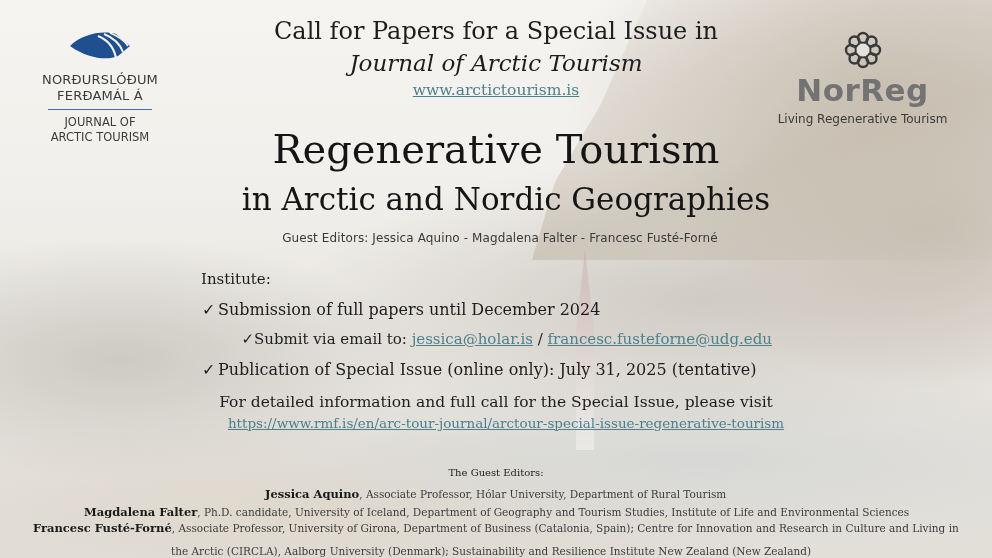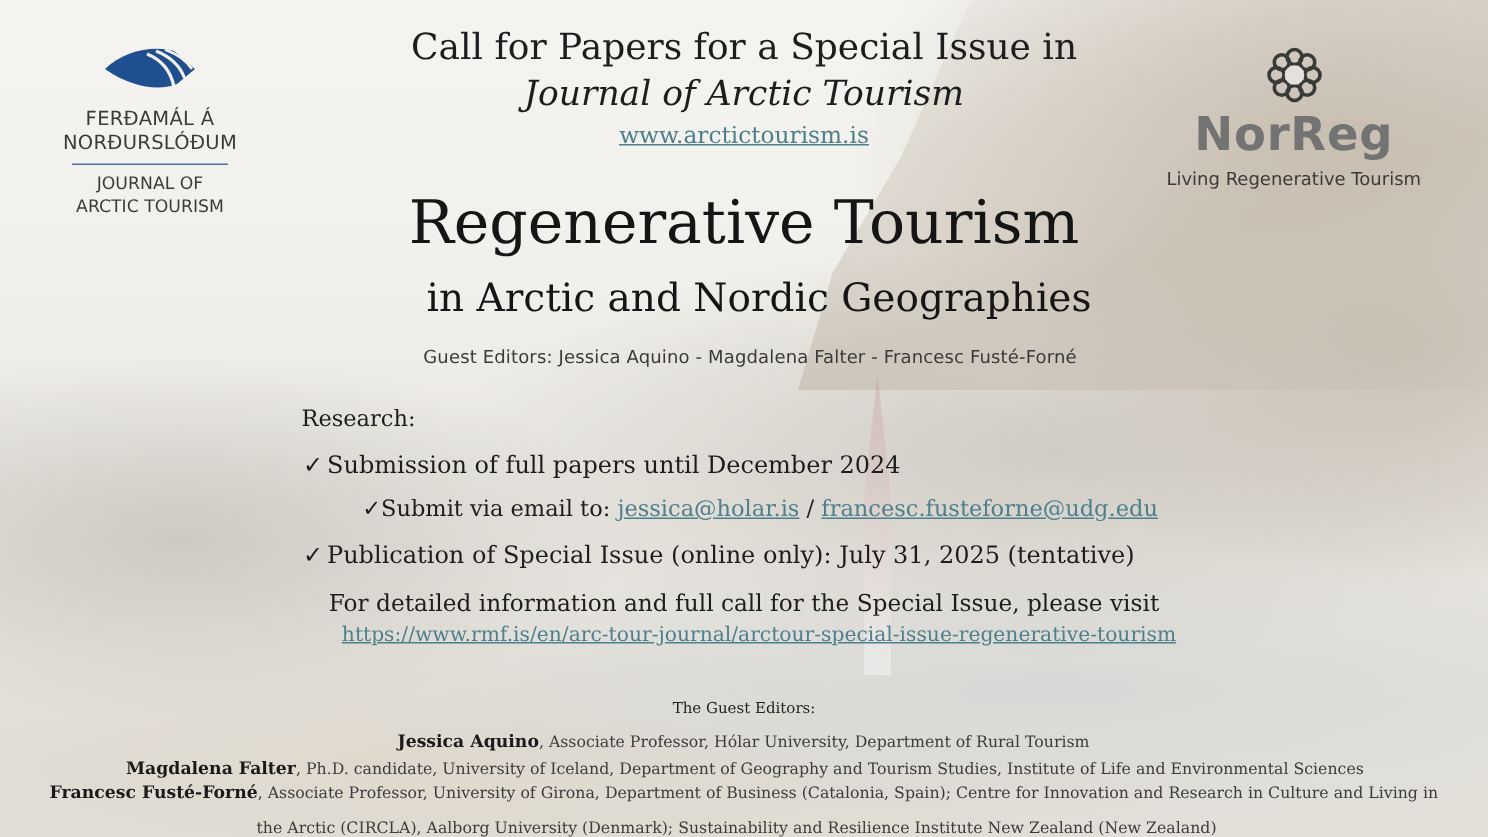--- a/index.html
+++ b/index.html
@@ -52,21 +52,21 @@
       font-family: "DejaVu Sans", sans-serif; font-weight: bold; font-size: 31px;
       color: #737373; letter-spacing: 0.5px; margin-top: 2px; line-height: 36px;
     }
     .logo-right .tag { font-family: "DejaVu Sans", sans-serif; font-size: 12px; color: #3a3a3a; margin-top: 4px; }
 
     .cfp1 { left: 200px; width: 592px; top: 16px; font-size: 24px; line-height: 30px; color: #1d1d1d; }
     .cfp2 { left: 200px; width: 592px; top: 48px; font-size: 23px; font-style: italic; line-height: 30px; color: #1d1d1d; }
     .cfp3 { left: 200px; width: 592px; top: 80px; font-size: 15.5px; line-height: 20px; }
 
     .title1 { left: 150px; width: 692px; top: 124px; font-size: 40px; line-height: 50px; color: #151515; }
-    .title2 { left: 150px; width: 712px; top: 178px; font-size: 26px; line-height: 42px; color: #151515; }
+    .title2 { left: 150px; width: 712px; top: 178px; font-size: 31px; line-height: 42px; color: #151515; }
     .editors-line { left: 150px; width: 700px; top: 231px; font-family: "DejaVu Sans", sans-serif; font-size: 12px; color: #3a3a3a; letter-spacing: 0.1px; }
 
     .timeline-label { left: 201px; top: 270px; font-size: 15px; color: #1d1d1d; }
     .row { font-size: 16px; color: #1d1d1d; white-space: nowrap; }
     .row .chk { display: inline-block; width: 16px; }
     .r1 { left: 202px; top: 300px; }
     .r2 { left: 238px; top: 330px; font-size: 15px; text-align: right; }
     .r3 { left: 202px; top: 360px; }
     .info { left: 150px; width: 692px; top: 393px; font-size: 15.5px; color: #1d1d1d; }
     .info-link { left: 150px; width: 712px; top: 415px; font-size: 13.5px; }
@@ -88,22 +88,22 @@
 <div class="overlay"></div>
 
 <div class="abs logo-left">
   <svg class="eye" width="64" height="32" viewBox="0 0 64 32">
     <path d="M2 16 C14 4, 34 0, 48 4 L62 16 L50 26 C40 30, 22 30, 2 16 Z" fill="#1f4f8f"></path>
     <path d="M30 6 C40 10, 46 18, 48 28" stroke="#f1f0ec" stroke-width="2.2" fill="none"></path>
     <path d="M36 4 C46 8, 52 14, 55 22" stroke="#f1f0ec" stroke-width="2" fill="none"></path>
     <path d="M42 3 C50 6, 56 10, 60 16" stroke="#f1f0ec" stroke-width="1.8" fill="none"></path>
   </svg>
   <div class="l1">
+    <div>NORÐURSLÓÐUM</div>
     <div>FERÐAMÁL Á</div>
-    <div>NORÐURSLÓÐUM</div>
   </div>
   <div class="rule"></div>
   <div class="l2">
     <div>JOURNAL OF</div>
     <div>ARCTIC TOURISM</div>
   </div>
 </div>
 
 <div class="abs logo-right">
   <svg width="40" height="40" viewBox="0 0 40 40" style="display:block;margin:0 auto;">
@@ -126,21 +126,21 @@
 <div class="abs center cfp1">Call for Papers for a Special Issue in</div>
 <div class="abs center cfp2">Journal of Arctic Tourism</div>
 <div class="abs center cfp3">
   <span class="link">www.arctictourism.is</span>
 </div>
 
 <div class="abs center title1">Regenerative Tourism</div>
 <div class="abs center title2">in Arctic and Nordic Geographies</div>
 <div class="abs center editors-line">Guest Editors: Jessica Aquino - Magdalena Falter  - Francesc Fusté-Forné</div>
 
-<div class="abs timeline-label">Research:</div>
+<div class="abs timeline-label">Institute:</div>
 
 <div class="abs row r1">
   <span class="chk">✓</span><span>Submission of full papers until December 2024</span>
 </div>
 
 <div class="abs row r2">
   <span class="chk">✓</span><span>Submit via email to:</span>
   <span class="link">jessica@holar.is</span>
   <span>/</span>
   <span class="link">francesc.fusteforne@udg.edu</span>

